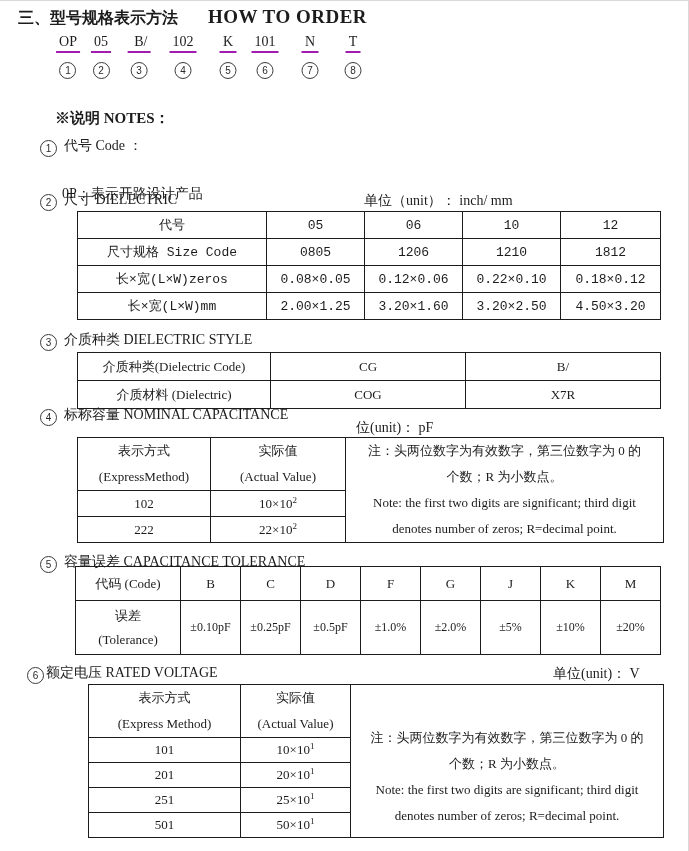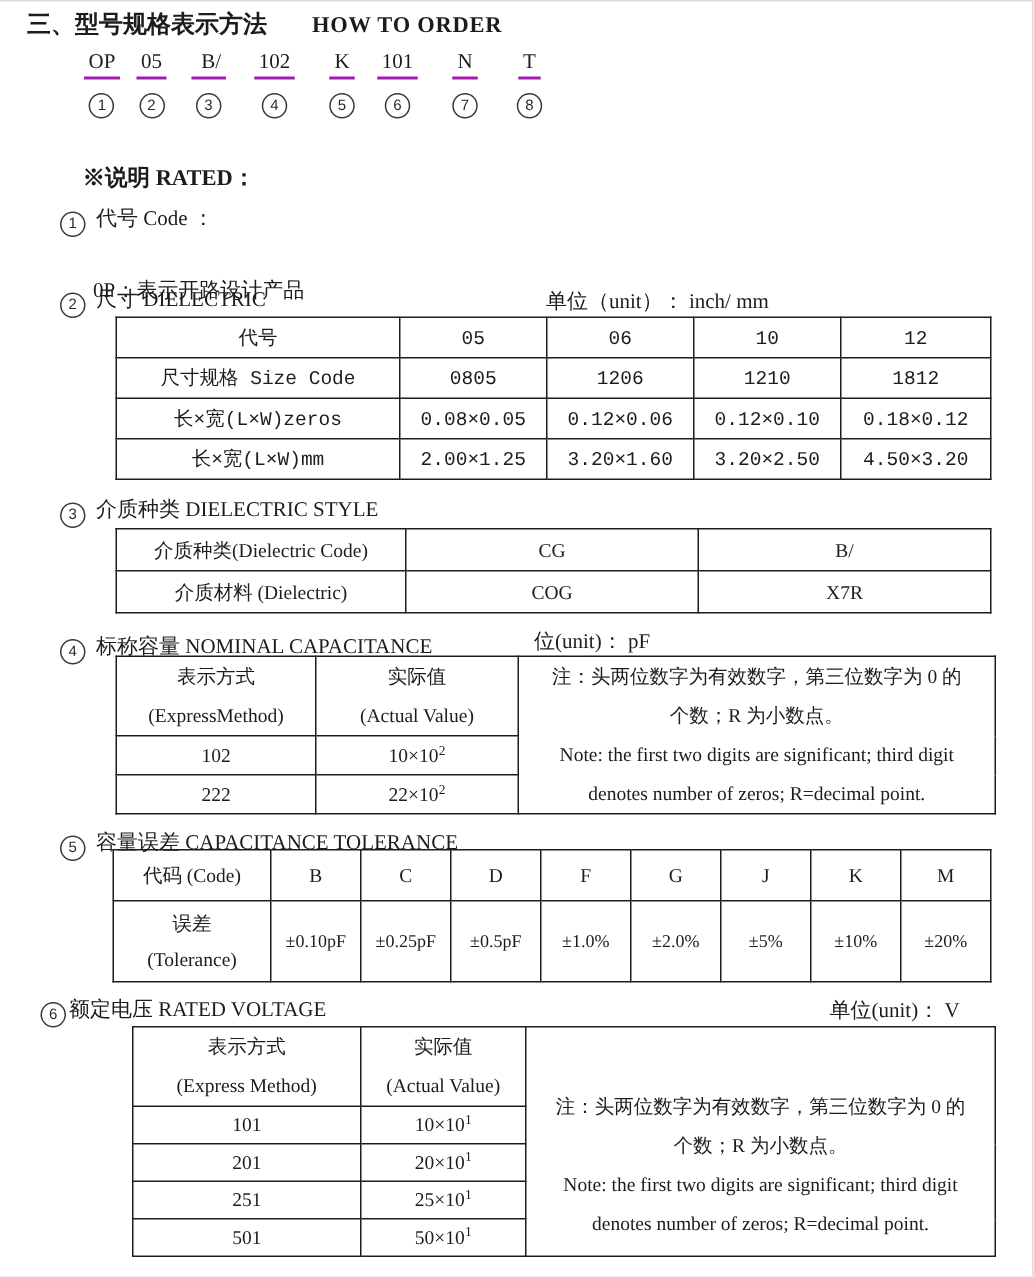--- a/index.html
+++ b/index.html
@@ -6,21 +6,21 @@
   .page {
     position:relative; width:689px; height:851px; margin:0 auto;
     background:#ffffff; color:#1c1c1c; overflow:hidden;
     font-family:"Liberation Serif","DejaVu Serif",serif;
     box-shadow:inset 0 1px 0 #d9d9d9, inset -1px 0 0 #d9d9d9;
   }
   .abs { position:absolute; }
 
   
   .doc-title { left:18px; top:6px; font-weight:bold; font-size:16px; white-space:nowrap; }
-  .doc-title .en { margin-left:30px; font-size:15px; letter-spacing:0.5px; }
+  .doc-title .en { margin-left:30px; font-size:19px; letter-spacing:0.5px; }
 
   
   .pn-seg { position:absolute; top:0; transform:translateX(-50%); text-align:center; }
   .pn-code { display:inline-block; font-size:14px; padding:0 3px 1px; border-bottom:2px solid #a21caf; white-space:pre;text-align:center; }
   .circle {
     display:inline-block; width:15px; height:15px; border:1px solid #3a3a3a; border-radius:50%;
     font-size:10px; line-height:15px; text-align:center;
     font-family:"Liberation Sans","DejaVu Sans",sans-serif; color:#2a2a2a;
   }
   .pn-seg .circle { margin-top:9px; }
@@ -71,21 +71,21 @@
     <div class="pn-seg" style="left:68px;"><span class="pn-code">OP</span><br><span class="circle">1</span></div>
     <div class="pn-seg" style="left:101px;"><span class="pn-code">05</span><br><span class="circle">2</span></div>
     <div class="pn-seg" style="left:139px;"><span class="pn-code"> B/</span><br><span class="circle">3</span></div>
     <div class="pn-seg" style="left:183px;"><span class="pn-code">102</span><br><span class="circle">4</span></div>
     <div class="pn-seg" style="left:228px;"><span class="pn-code">K</span><br><span class="circle">5</span></div>
     <div class="pn-seg" style="left:265px;"><span class="pn-code">101</span><br><span class="circle">6</span></div>
     <div class="pn-seg" style="left:310px;"><span class="pn-code">N</span><br><span class="circle">7</span></div>
     <div class="pn-seg" style="left:353px;"><span class="pn-code">T</span><br><span class="circle">8</span></div>
   </div>
 
-  <div class="abs notes-heading">※说明  RATED：</div>
+  <div class="abs notes-heading">※说明  NOTES：</div>
 
   <div class="abs sec-heading" style="left:40px; top:137px;">
     <span class="circle">1</span><span>代号 Code ：</span>
   </div>
   <div class="abs sec-body" style="left:62px; top:165px;margin-top:20px;">0P：表示开路设计产品</div>
 
   <div class="abs sec-heading" style="left:40px; top:191px;">
     <span class="circle">2</span><span>尺寸   DIELECTRIC</span>
   </div>
   <div class="abs unit-label" style="left:364px; top:192px;">单位（unit）： inch/ mm</div>
@@ -110,21 +110,21 @@
       <td>尺寸规格 Size Code</td>
       <td>0805</td>
       <td>1206</td>
       <td>1210</td>
       <td>1812</td>
     </tr>
     <tr>
       <td>长×宽(L×W)zeros</td>
       <td>0.08×0.05</td>
       <td>0.12×0.06</td>
-      <td>0.12×0.10</td>
+      <td>0.22×0.10</td>
       <td>0.18×0.12</td>
     </tr>
     <tr>
       <td>长×宽(L×W)mm</td>
       <td>2.00×1.25</td>
       <td>3.20×1.60</td>
       <td>3.20×2.50</td>
       <td>4.50×3.20</td>
     </tr>
   </tbody>
@@ -146,21 +146,21 @@
       <td>B/</td>
     </tr>
     <tr>
       <td>介质材料 (Dielectric)</td>
       <td>COG</td>
       <td>X7R</td>
     </tr>
   </tbody>
     </table>
 
-  <div class="abs sec-heading" style="left:40px; top:422px;">
+  <div class="abs sec-heading" style="left:40px; top:406px;">
     <span class="circle">4</span><span>标称容量  NOMINAL  CAPACITANCE</span>
   </div>
   <div class="abs unit-label" style="left:356px; top:419px;">位(unit)： pF</div>
 
   <table class="tbl cap abs" style="left:77px; top:437px; width:586px;">
     <colgroup>
         <col style="width:133px">
         <col style="width:135px">
         <col style="width:318px">
       </colgroup>

